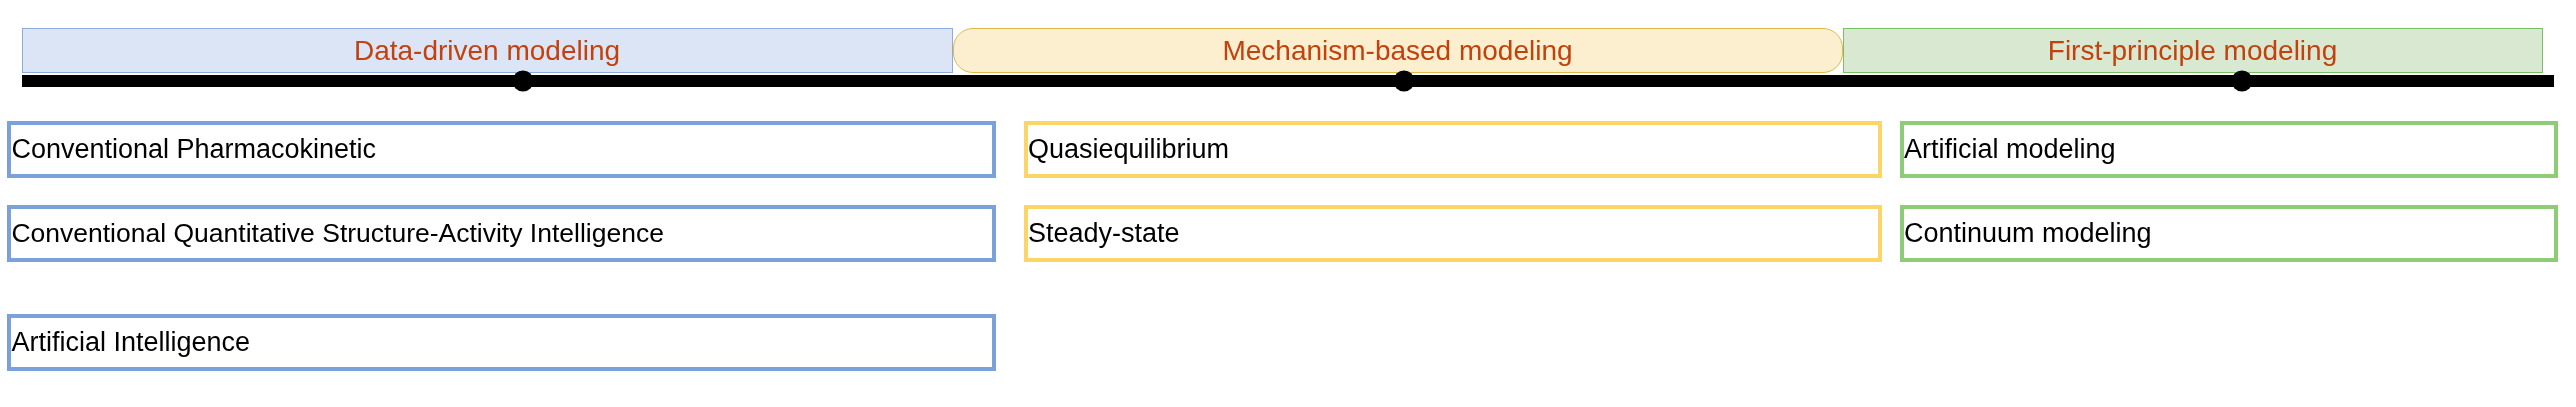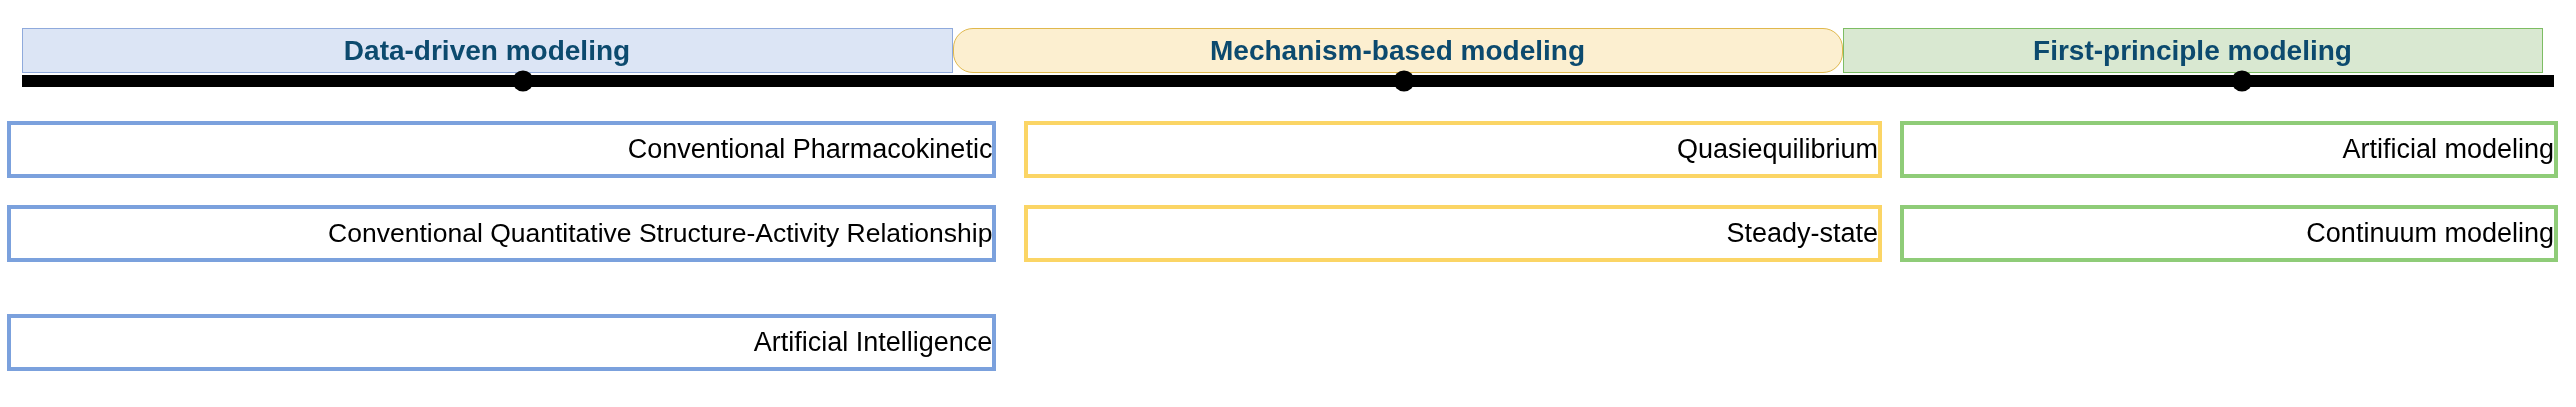--- a/index.html
+++ b/index.html
@@ -36,22 +36,22 @@
     display: flex;
     align-items: center;
     justify-content: center;
     border-style: solid;
     border-width: 1.2px;
     height: 100%;
     overflow: hidden;
   }
   .band-label {
     font-size: 28px;
-    font-weight: bold;
-    color: #0c4a6e;
+    font-weight: normal;
+    color: #c2410c;
     letter-spacing: 0px;
     white-space: nowrap;
     line-height: 1;
   }
   .band-data     { flex: 0 0 931px; background: #dce5f5; border-color: #8faadc; }
   .band-mech     { flex: 0 0 890px; background: #fcefd0; border-color: #e0b84c; border-radius: 20px; }
   .band-first    { flex: 1 1 auto;   background: #d9e8d1; border-color: #7dbd63; }
 
   
   .spectrum {
@@ -93,21 +93,21 @@
     box-sizing: border-box;
     position: absolute;
     left: 0;
     width: 100%;
     height: 57px;
     background: #ffffff;
     border-style: solid;
     border-width: 4.3px;
     display: flex;
     align-items: center;
-    justify-content: flex-end;
+    justify-content: flex-start;
     overflow: hidden;
   }
   .card-r0 { top: 0px; }
   .card-r1 { top: 84px; }
   .card-r2 { top: 167px; margin-top: 26px; }
 
   .card-label {
     font-size: 27px;
     color: #000000;
     white-space: nowrap;
@@ -148,21 +148,21 @@
     <span class="spectrum-dot" style="left:87.7%"></span>
   </div>
 
   <div class="columns">
 
     <div class="column col-data">
       <div class="card card-blue card-r0">
         <span class="card-label">Conventional Pharmacokinetic</span>
       </div>
       <div class="card card-blue card-r1">
-        <span class="card-label label-wide">Conventional Quantitative Structure-Activity Relationship</span>
+        <span class="card-label label-wide">Conventional Quantitative Structure-Activity Intelligence</span>
       </div>
       <div class="card card-blue card-r2">
         <span class="card-label">Artificial Intelligence</span>
       </div>
     </div>
 
     <div class="column col-mech">
       <div class="card card-yellow card-r0">
         <span class="card-label">Quasiequilibrium</span>
       </div>

